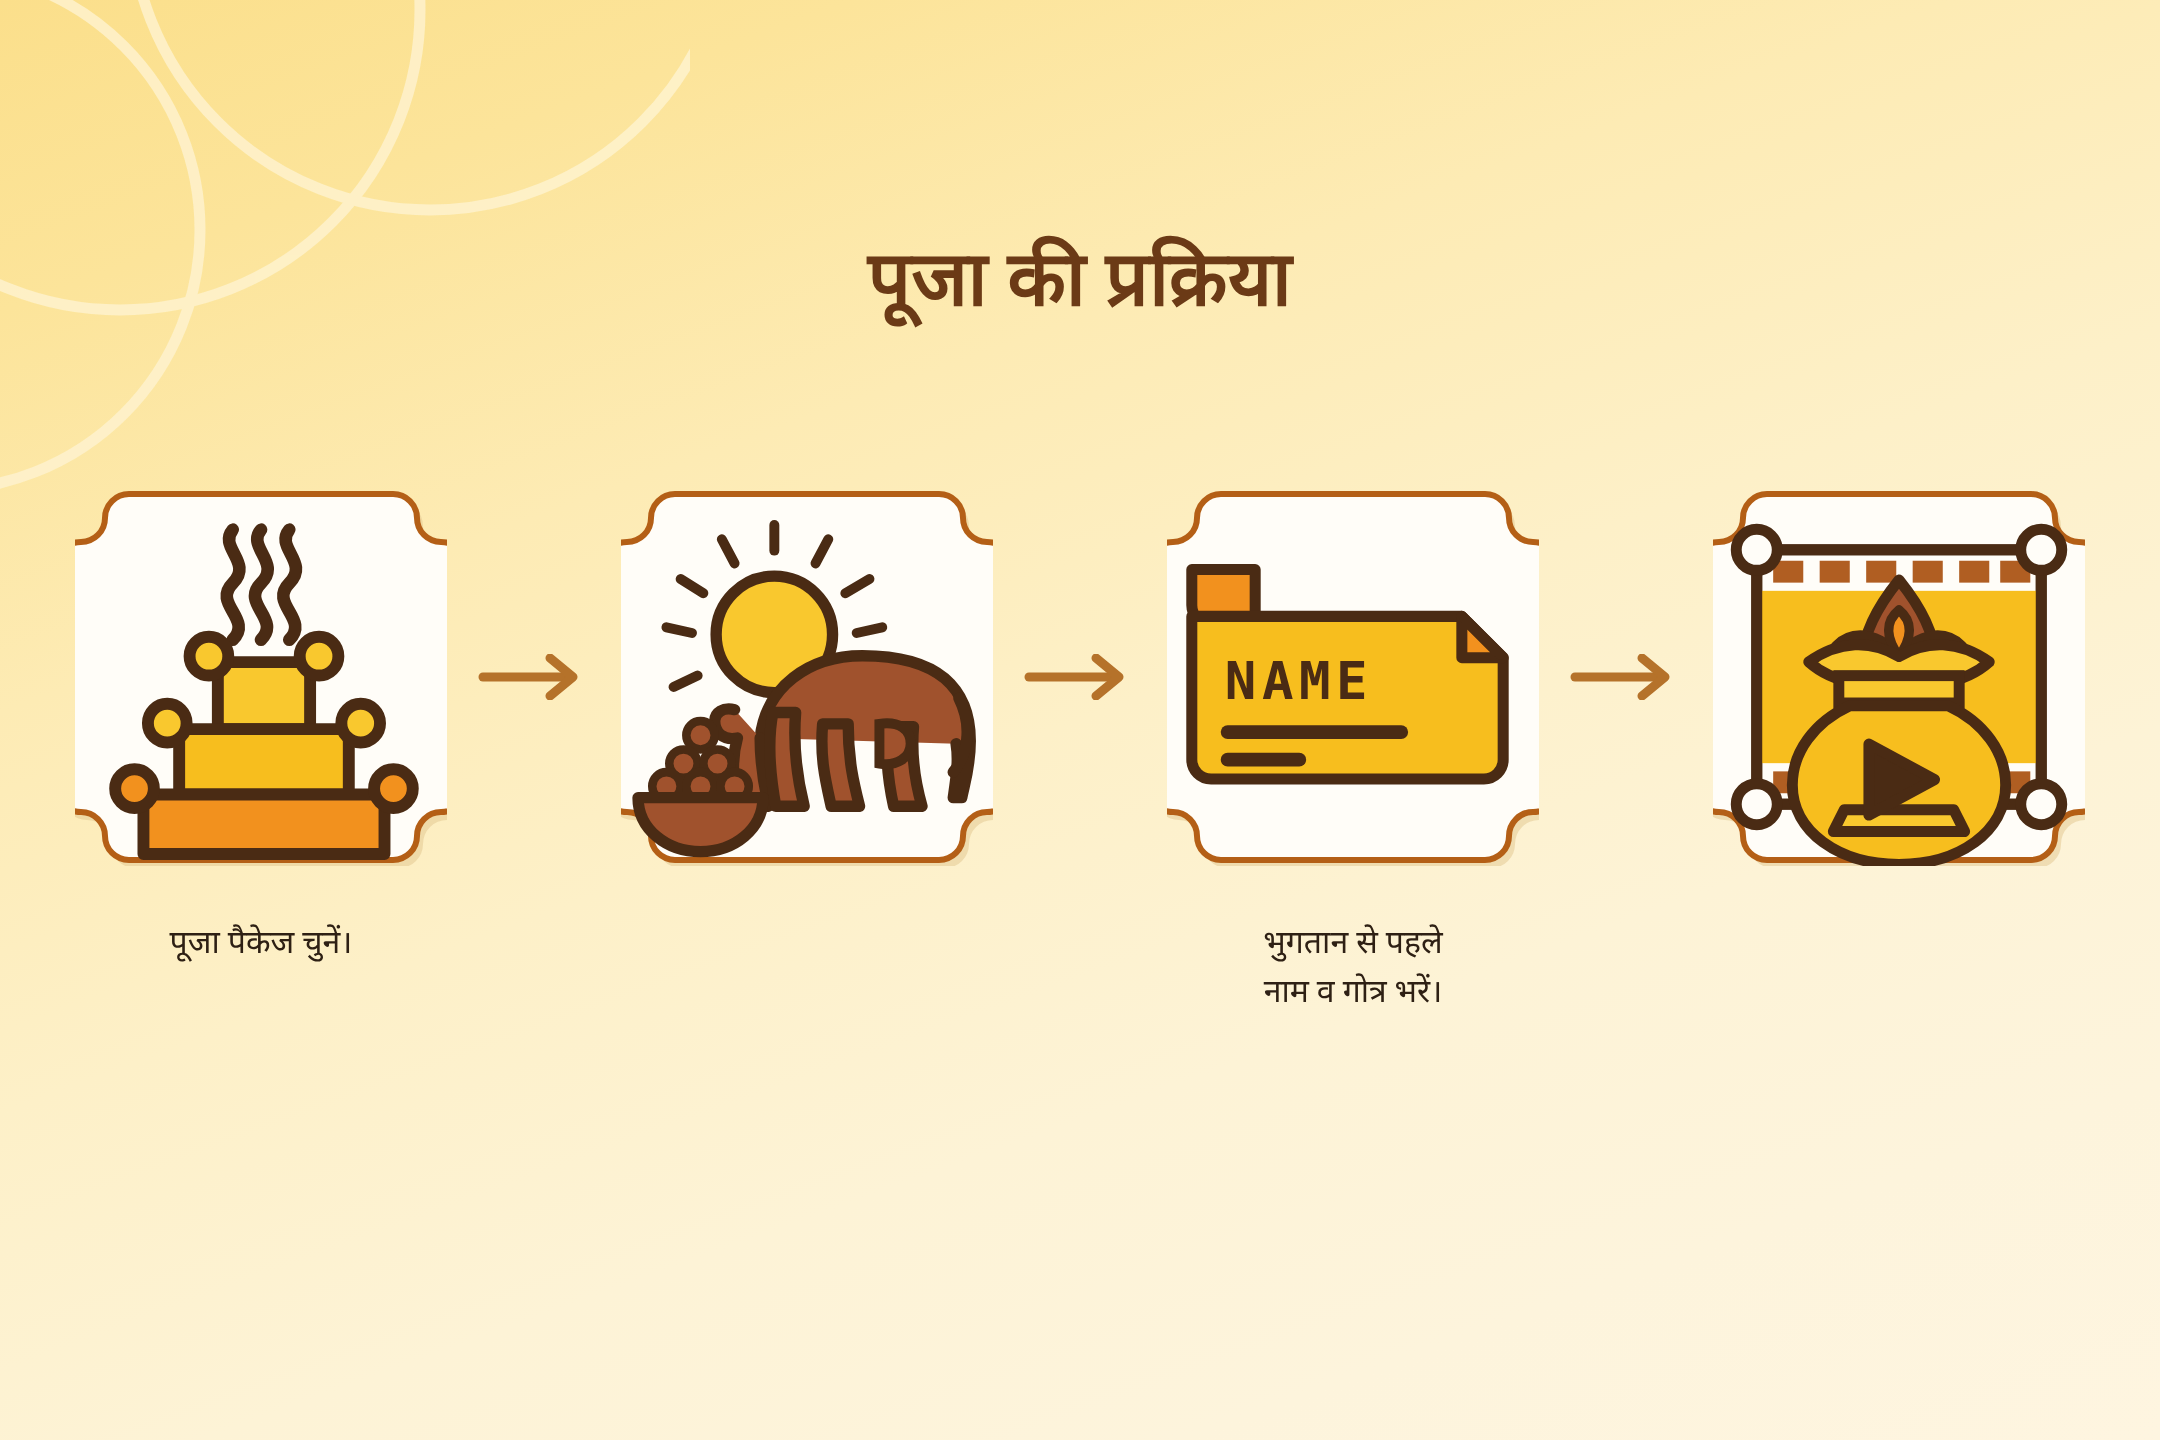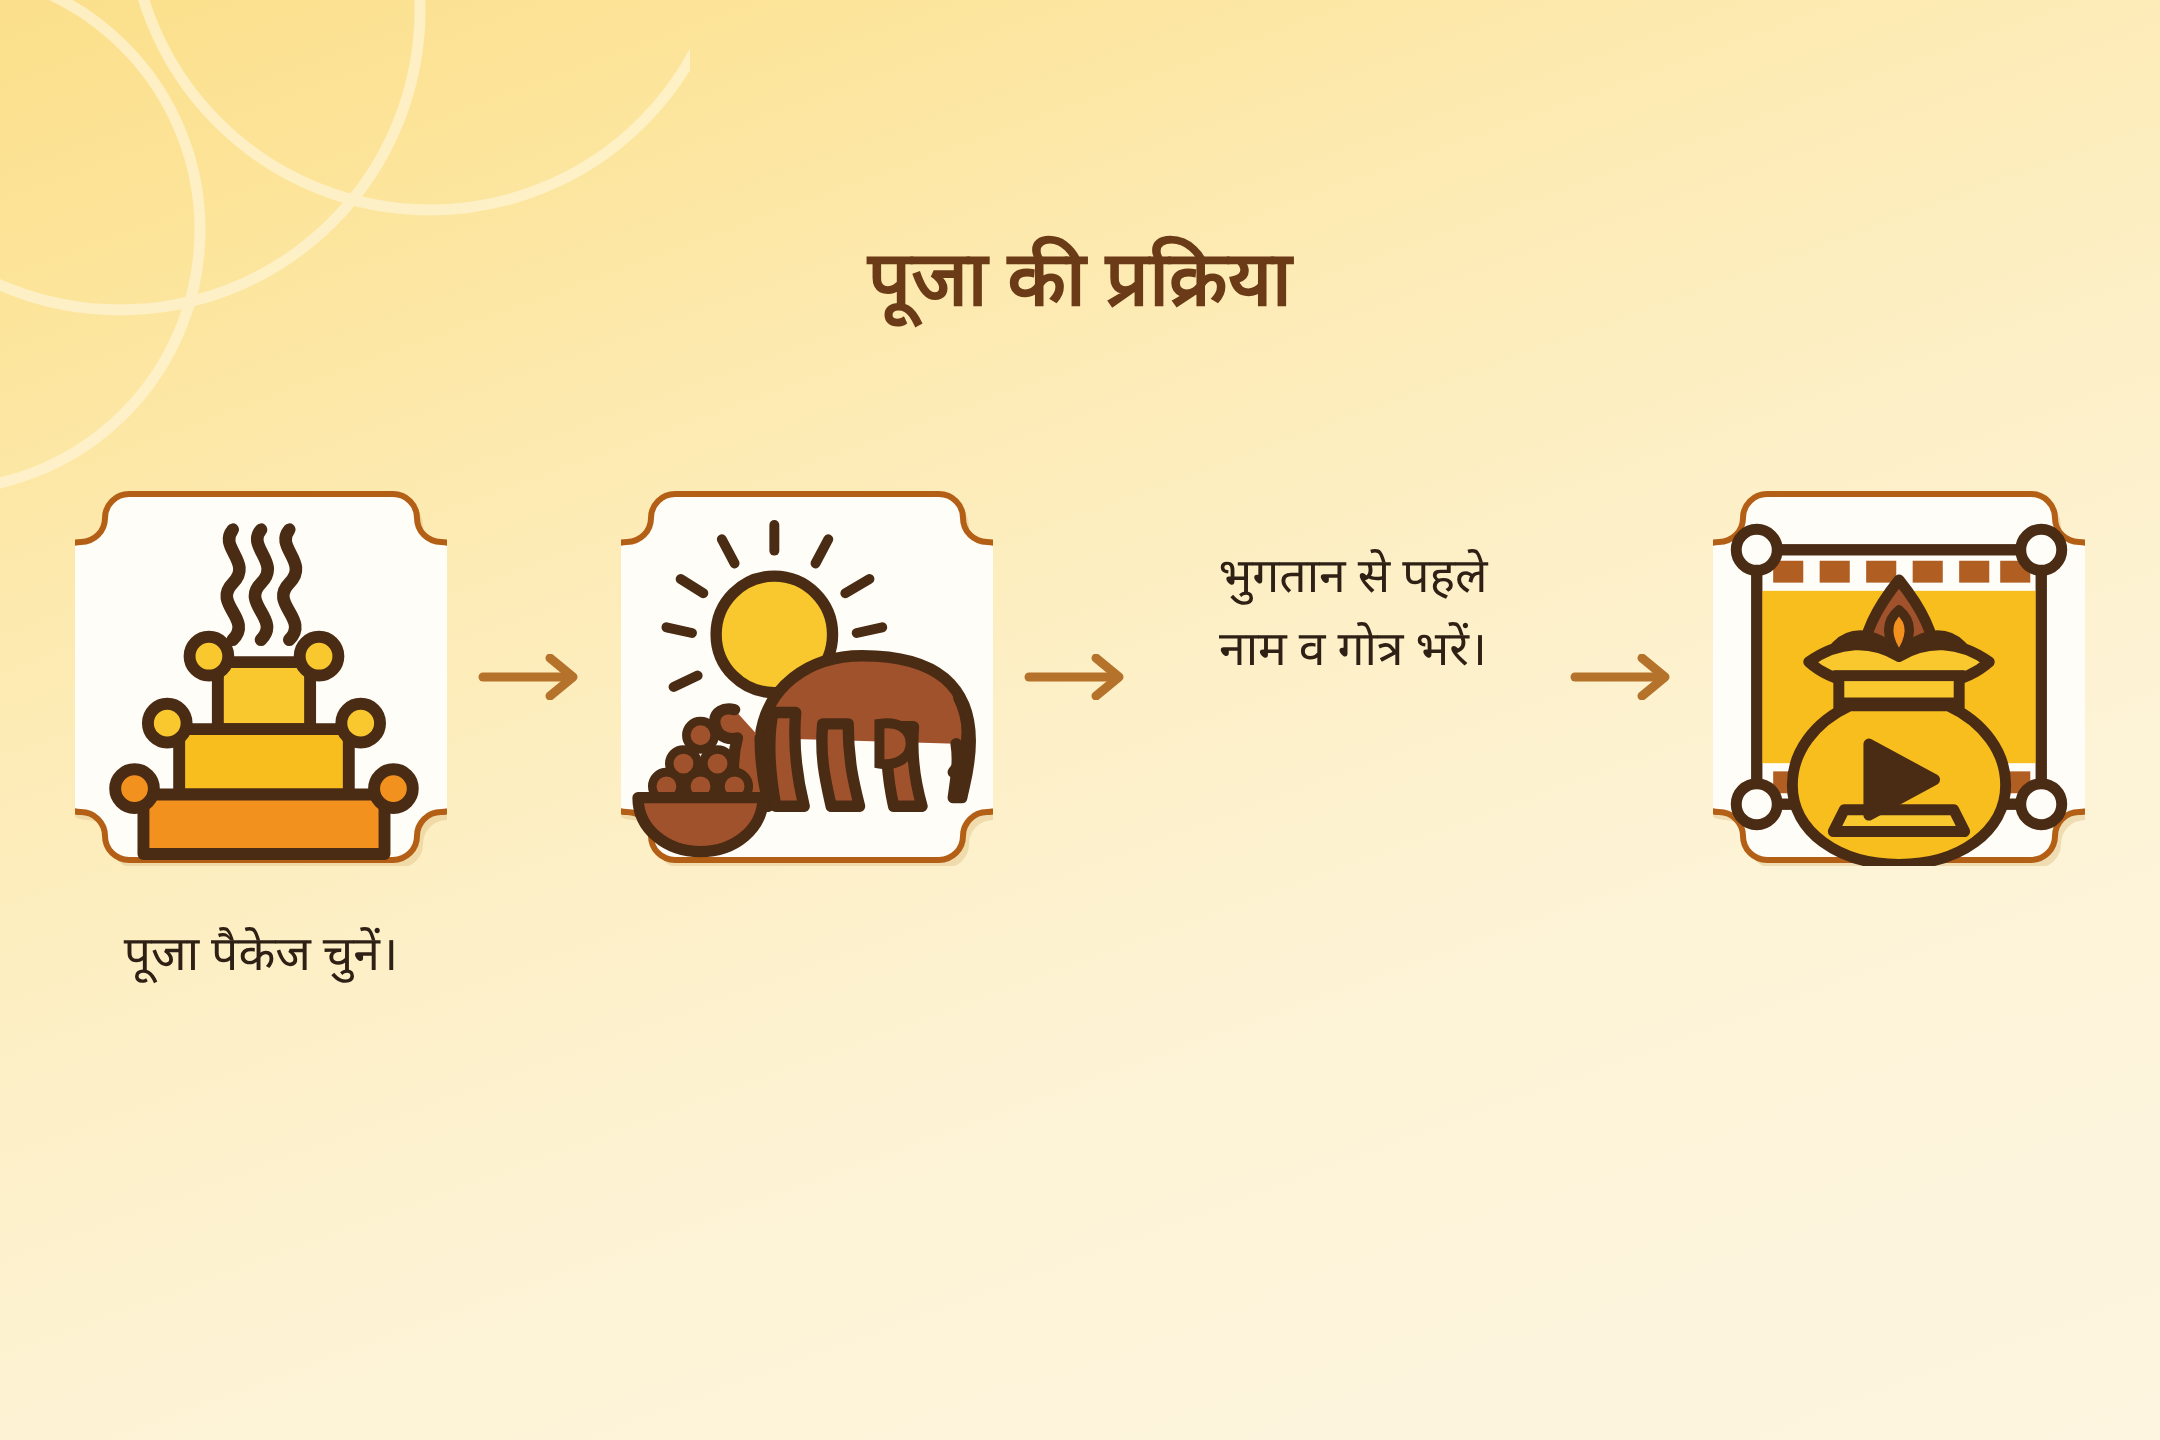--- a/index.html
+++ b/index.html
@@ -91,21 +91,21 @@
     display: flex;
     align-items: center;
     justify-content: center;
   }
 
   .caption {
     margin-top: 52px;
     width: 420px;
     text-align: center;
     font-family: "Liberation Serif", "DejaVu Serif", serif;
-    font-size: 48px;
+    font-size: 32px;
     font-weight: 400;
     line-height: 1.52;
     color: #2E2014;
     white-space: pre-line;
   }
 
   .arrow {
     flex: 0 0 auto;
     width: 174px;
     height: 378px;
@@ -243,20 +243,42 @@
     <div class="arrow">
       <svg width="112" height="46" viewBox="0 0 112 46" aria-hidden="true">
         <g fill="none" stroke="#B5722A" stroke-width="9" stroke-linecap="round" stroke-linejoin="round">
           <line x1="5" y1="23" x2="92" y2="23"></line>
           <polyline points="72,4 95,23 72,42"></polyline>
         </g>
       </svg>
     </div>
 
     <div class="step">
+      <div class="card">
+        <svg viewBox="0 0 372 378" aria-hidden="true">
+          <use href="#notchCard" x="6" y="8" fill="#E2C58E" opacity="0.5"></use>
+          <use href="#notchCard" fill="#FFFDF8" stroke="#B45F16" stroke-width="6"></use>
+        </svg>
+        <div class="card-art">
+          <svg width="270" height="200" viewBox="0 0 270 200" aria-hidden="true">
+
+            <path d="M18 22 H64 V62 H32 a14 14 0 0 1 -14 -14 Z" fill="#F2911E" stroke="#4A2B14" stroke-width="8" stroke-linejoin="round"></path>
+
+            <path d="M18 56 H214 l30 30 V160 a14 14 0 0 1 -14 14 H32 a14 14 0 0 1 -14 -14 Z" fill="#F7BE1E" stroke="#4A2B14" stroke-width="8" stroke-linejoin="round"></path>
+
+            <path d="M214 56 V86 H244 Z" fill="#F2911E" stroke="#4A2B14" stroke-width="8" stroke-linejoin="round"></path>
+            <line x1="216" y1="58" x2="242" y2="84" stroke="#4A2B14" stroke-width="7" stroke-linecap="round"></line>
+
+            <text x="42" y="116" font-family="'DejaVu Sans Mono','Liberation Mono',monospace" font-size="38" font-weight="bold" fill="#4A2B14" letter-spacing="4">NAME</text>
+
+            <line x1="44" y1="140" x2="170" y2="140" stroke="#4A2B14" stroke-width="10" stroke-linecap="round"></line>
+            <line x1="44" y1="160" x2="96" y2="160" stroke="#4A2B14" stroke-width="10" stroke-linecap="round"></line>
+          </svg>
+        </div>
+      </div>
       <div class="caption">भुगतान से पहले
 नाम व गोत्र भरें।</div>
     </div>
 
     <div class="arrow">
       <svg width="112" height="46" viewBox="0 0 112 46" aria-hidden="true">
         <g fill="none" stroke="#B5722A" stroke-width="9" stroke-linecap="round" stroke-linejoin="round">
           <line x1="5" y1="23" x2="92" y2="23"></line>
           <polyline points="72,4 95,23 72,42"></polyline>
         </g>

